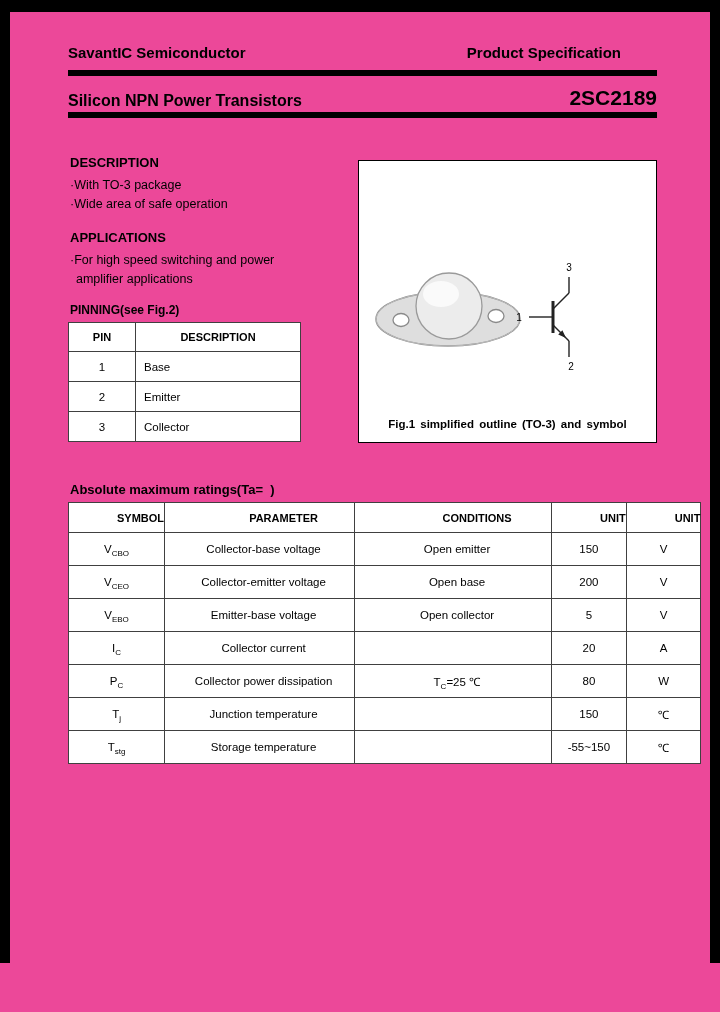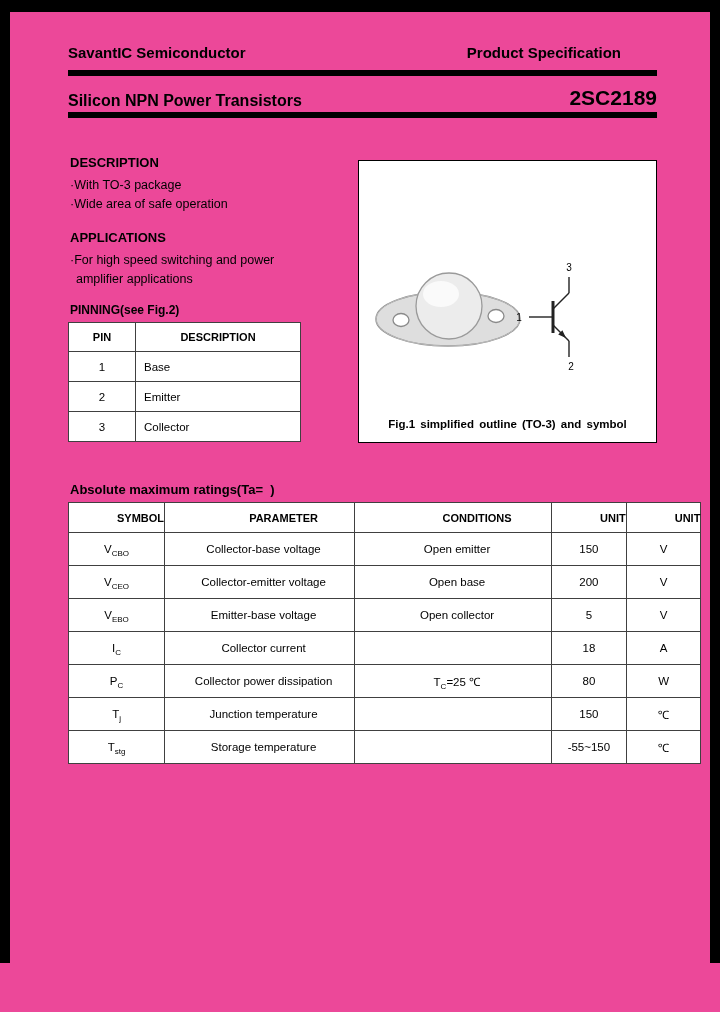--- a/index.html
+++ b/index.html
@@ -194,21 +194,21 @@
           <td class="sym">V<sub>EBO</sub></td>
           <td class="param">Emitter-base voltage</td>
           <td class="cond">Open collector</td>
           <td class="val">5</td>
           <td class="unit">V</td>
         </tr>
         <tr>
           <td class="sym">I<sub>C</sub></td>
           <td class="param">Collector current</td>
           <td class="cond"></td>
-          <td class="val">18</td>
+          <td class="val">20</td>
           <td class="unit">A</td>
         </tr>
         <tr>
           <td class="sym">P<sub>C</sub></td>
           <td class="param">Collector power dissipation</td>
           <td class="cond">T<sub>C</sub>=25 ℃</td>
           <td class="val">80</td>
           <td class="unit">W</td>
         </tr>
         <tr>

